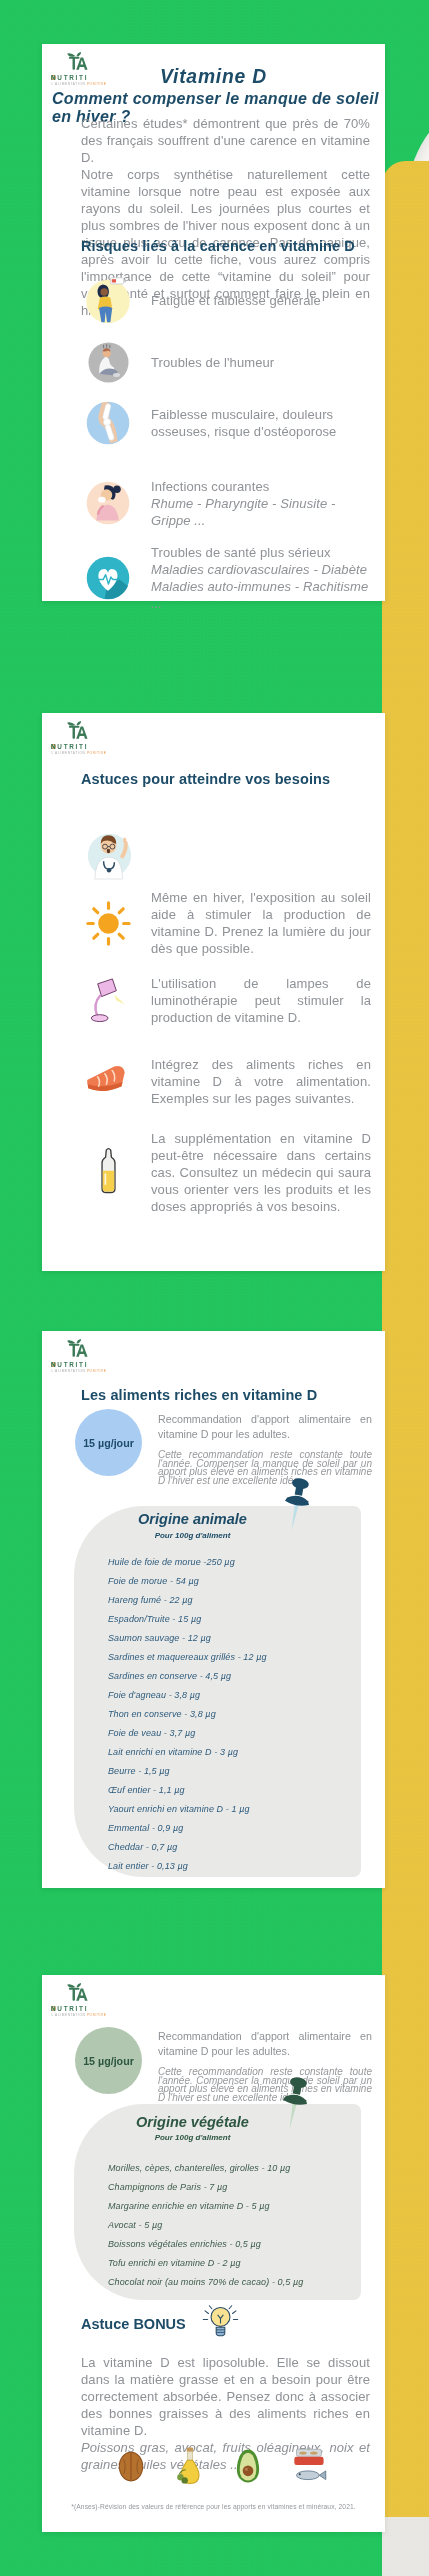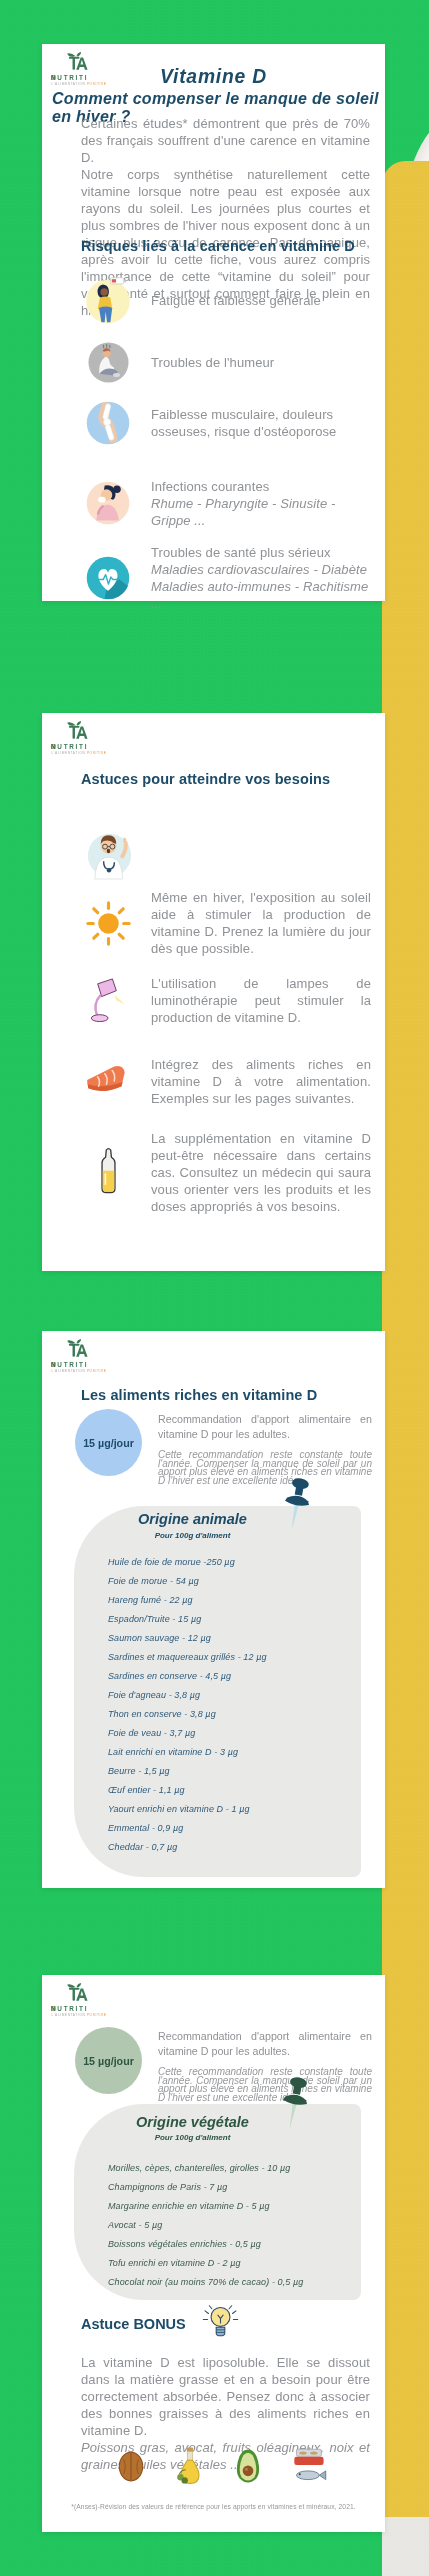--- a/index.html
+++ b/index.html
@@ -383,20 +383,21 @@
         <span class="food">Sardines en conserve - 4,5 µg</span>
         <span class="food">Foie d'agneau - 3,8 µg</span>
         <span class="food">Thon en conserve - 3,8 µg</span>
         <span class="food">Foie de veau - 3,7 µg</span>
         <span class="food">Lait enrichi en vitamine D - 3 µg</span>
         <span class="food">Beurre - 1,5 µg</span>
         <span class="food">Œuf entier - 1,1 µg</span>
         <span class="food">Yaourt enrichi en vitamine D - 1 µg</span>
         <span class="food">Emmental - 0,9 µg</span>
         <span class="food">Cheddar - 0,7 µg</span>
+        <span class="food">Lait entier - 0,13 µg</span>
       </div>
     </div>
   </div>
 
   <div class="page p4">
 
     <div class="logo">
       <svg class="logo-mark" viewBox="0 0 64 46">
         <g fill="#3c7a58">
           <path d="M28 10 Q18 1 8 4 Q11 13 22 12 Z"></path>

